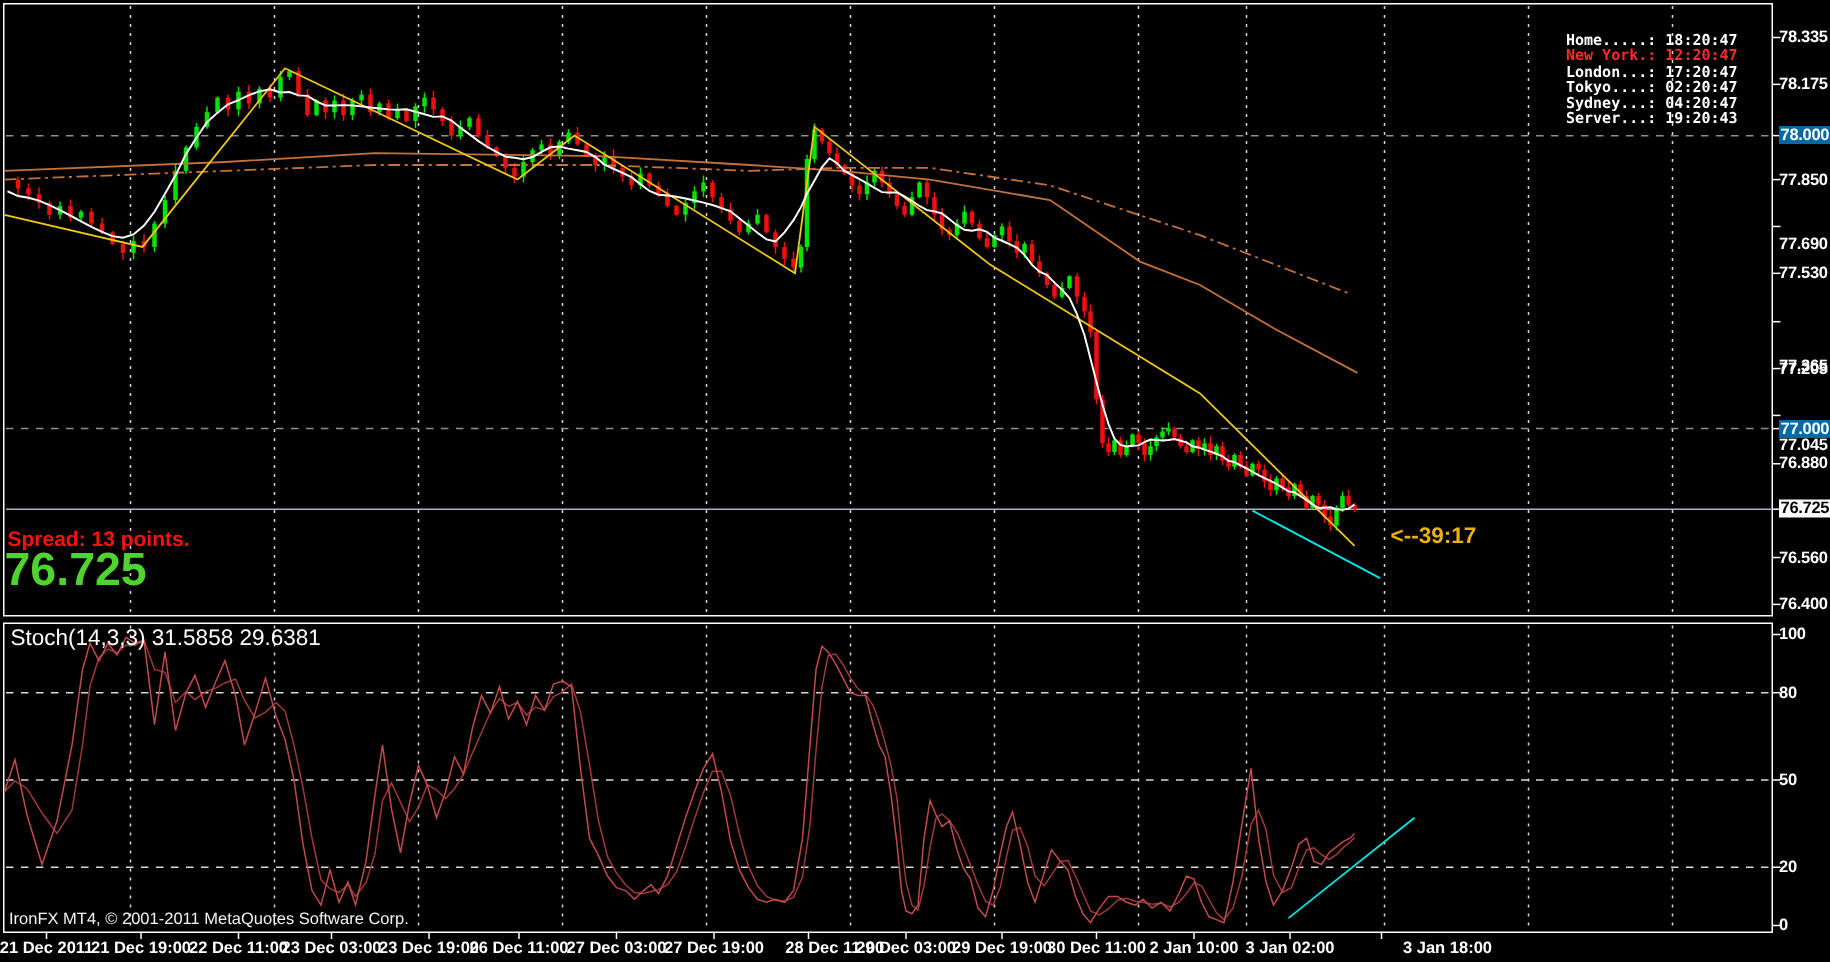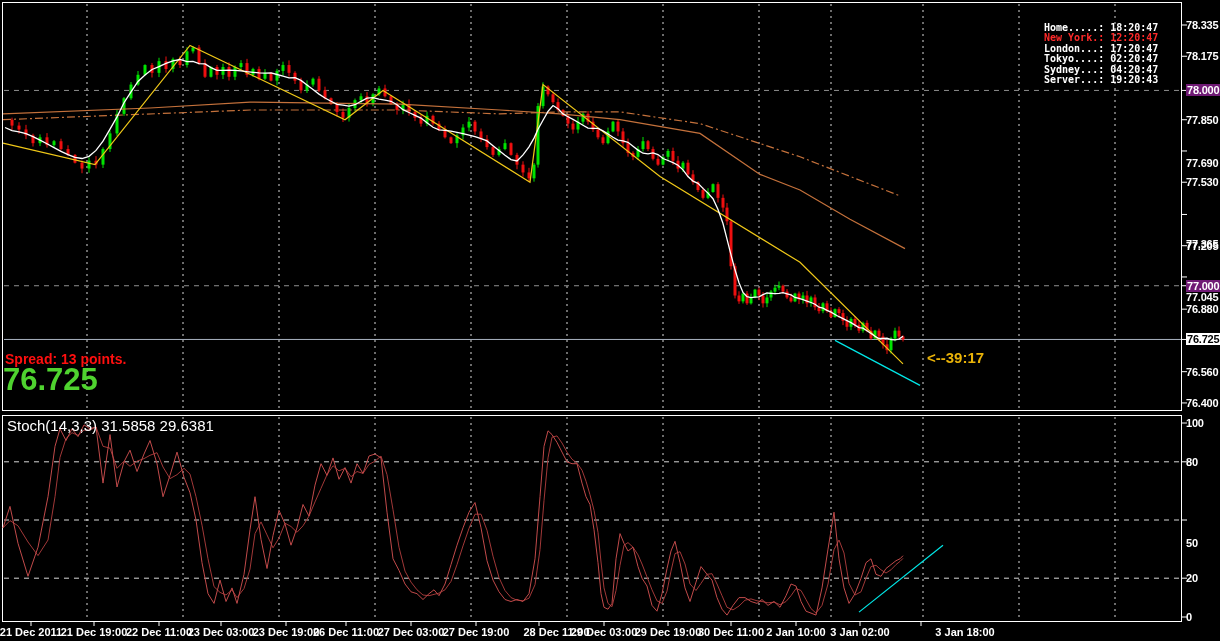--- a/index.html
+++ b/index.html
@@ -9,21 +9,21 @@
   .ovl{position:absolute;white-space:pre;}
   #spread{left:5px;top:351px;font-size:14px;font-weight:bold;color:#ff0f0f;}
   #bigprice{left:3px;top:362px;font-size:31px;font-weight:bold;color:#4fd32f;}
   #annotation{left:927px;top:349px;font-size:15px;font-weight:bold;color:#eab308;}
   #stochlabel{left:7px;top:417px;font-size:15px;color:#ffffff;}
   #copyright{left:6px;top:607px;font-size:11px;color:#f2f2f2;}
   #clock{left:1044px;top:23px;width:120px;font-family:"DejaVu Sans Mono",monospace;
          font-size:10px;font-weight:bold;line-height:10.4px;color:#fff;}
   .pricelab{position:absolute;left:1186px;font-size:11px;font-weight:bold;color:#fff;
             line-height:12px;letter-spacing:-0.2px;}
-  .pricelab.gray{background:#701a75;color:#fff;padding:0 2px 0 1px;}
+  .pricelab.gray{background:#0369a1;color:#fff;padding:0 2px 0 1px;}
   .pricelab.cur{background:#ffffff;color:#000;padding:0 2px 0 1px;}
   .datelab{position:absolute;top:626px;font-size:11px;font-weight:bold;color:#fff;
            transform:translateX(-50%);white-space:nowrap;}
 </style>
 </head>
 <body>
 
 <div id="root">
   <svg id="cv" width="1220" height="641">
       <rect x="2.5" y="2.5" width="1179" height="408" fill="none" stroke="#ffffff"></rect>
@@ -433,20 +433,21 @@
       <line x1="731" y1="622" x2="731" y2="626" stroke="#fff"></line>
       <line x1="796" y1="622" x2="796" y2="626" stroke="#fff"></line>
       <line x1="860" y1="622" x2="860" y2="626" stroke="#fff"></line>
       <line x1="921" y1="622" x2="921" y2="626" stroke="#fff"></line>
     </svg>
 
   <div class="ovl" id="spread">Spread: 13 points.</div>
   <div class="ovl" id="bigprice">76.725</div>
   <div class="ovl" id="annotation">&lt;--39:17</div>
   <div class="ovl" id="stochlabel">Stoch(14,3,3) 31.5858 29.6381</div>
+  <div class="ovl" id="copyright">IronFX MT4, © 2001-2011 MetaQuotes Software Corp.</div>
 
   <div class="ovl" id="clock"><div style="color: rgb(255, 255, 255);">Home.....: 18:20:47</div><div style="color: rgb(255, 42, 42);">New York.: 12:20:47</div><div style="color: rgb(255, 255, 255);">London...: 17:20:47</div><div style="color: rgb(255, 255, 255);">Tokyo....: 02:20:47</div><div style="color: rgb(255, 255, 255);">Sydney...: 04:20:47</div><div style="color: rgb(255, 255, 255);">Server...: 19:20:43</div></div>
   <div id="price-axis"></div>
   <div id="stoch-axis"></div>
   <div id="time-axis"></div>
 <div class="pricelab" style="position: absolute; top: 19px;">78.335</div>
     <div class="pricelab" style="position: absolute; top: 50.25px;">78.175</div>
     <div class="pricelab gray" style="position: absolute; top: 84.4297px;">78.000</div>
     <div class="pricelab" style="position: absolute; top: 113.727px;">77.850</div>
     <div class="pricelab" style="position: absolute; top: 144.977px; margin-top: 12px;">77.690</div>
@@ -454,21 +455,21 @@
     <div class="pricelab" style="position: absolute; top: 223px; margin-top: 15px;">77.365</div>
     <div class="pricelab" style="position: absolute; top: 239.703px;">77.205</div>
     <div class="pricelab" style="position: absolute; top: 270.953px; margin-top: 20px;">77.045</div>
     <div class="pricelab gray" style="position: absolute; top: 279.742px;">77.000</div>
     <div class="pricelab" style="position: absolute; top: 303.18px;">76.880</div>
     <div class="pricelab cur" style="position: absolute; top: 333.453px;">76.725</div>
     <div class="pricelab" style="position: absolute; top: 365.68px;">76.560</div>
     <div class="pricelab" style="position: absolute; top: 396.93px;">76.400</div>
     <div class="pricelab" style="position: absolute; top: 417px;">100</div>
     <div class="pricelab" style="position: absolute; top: 455.8px;">80</div>
-    <div class="pricelab" style="position: absolute; top: 537px;">50</div>
+    <div class="pricelab" style="position: absolute; top: 514px;">50</div>
     <div class="pricelab" style="position: absolute; top: 572.2px;">20</div>
     <div class="pricelab" style="position: absolute; top: 611px;">0</div>
     <div class="datelab" style="left: 31px;">21 Dec 2011</div>
     <div class="datelab" style="left: 94px;">21 Dec 19:00</div>
     <div class="datelab" style="left: 159px;">22 Dec 11:00</div>
     <div class="datelab" style="left: 221px;">23 Dec 03:00</div>
     <div class="datelab" style="left: 286px;">23 Dec 19:00</div>
     <div class="datelab" style="left: 346px;">26 Dec 11:00</div>
     <div class="datelab" style="left: 411px;">27 Dec 03:00</div>
     <div class="datelab" style="left: 476px;">27 Dec 19:00</div>

